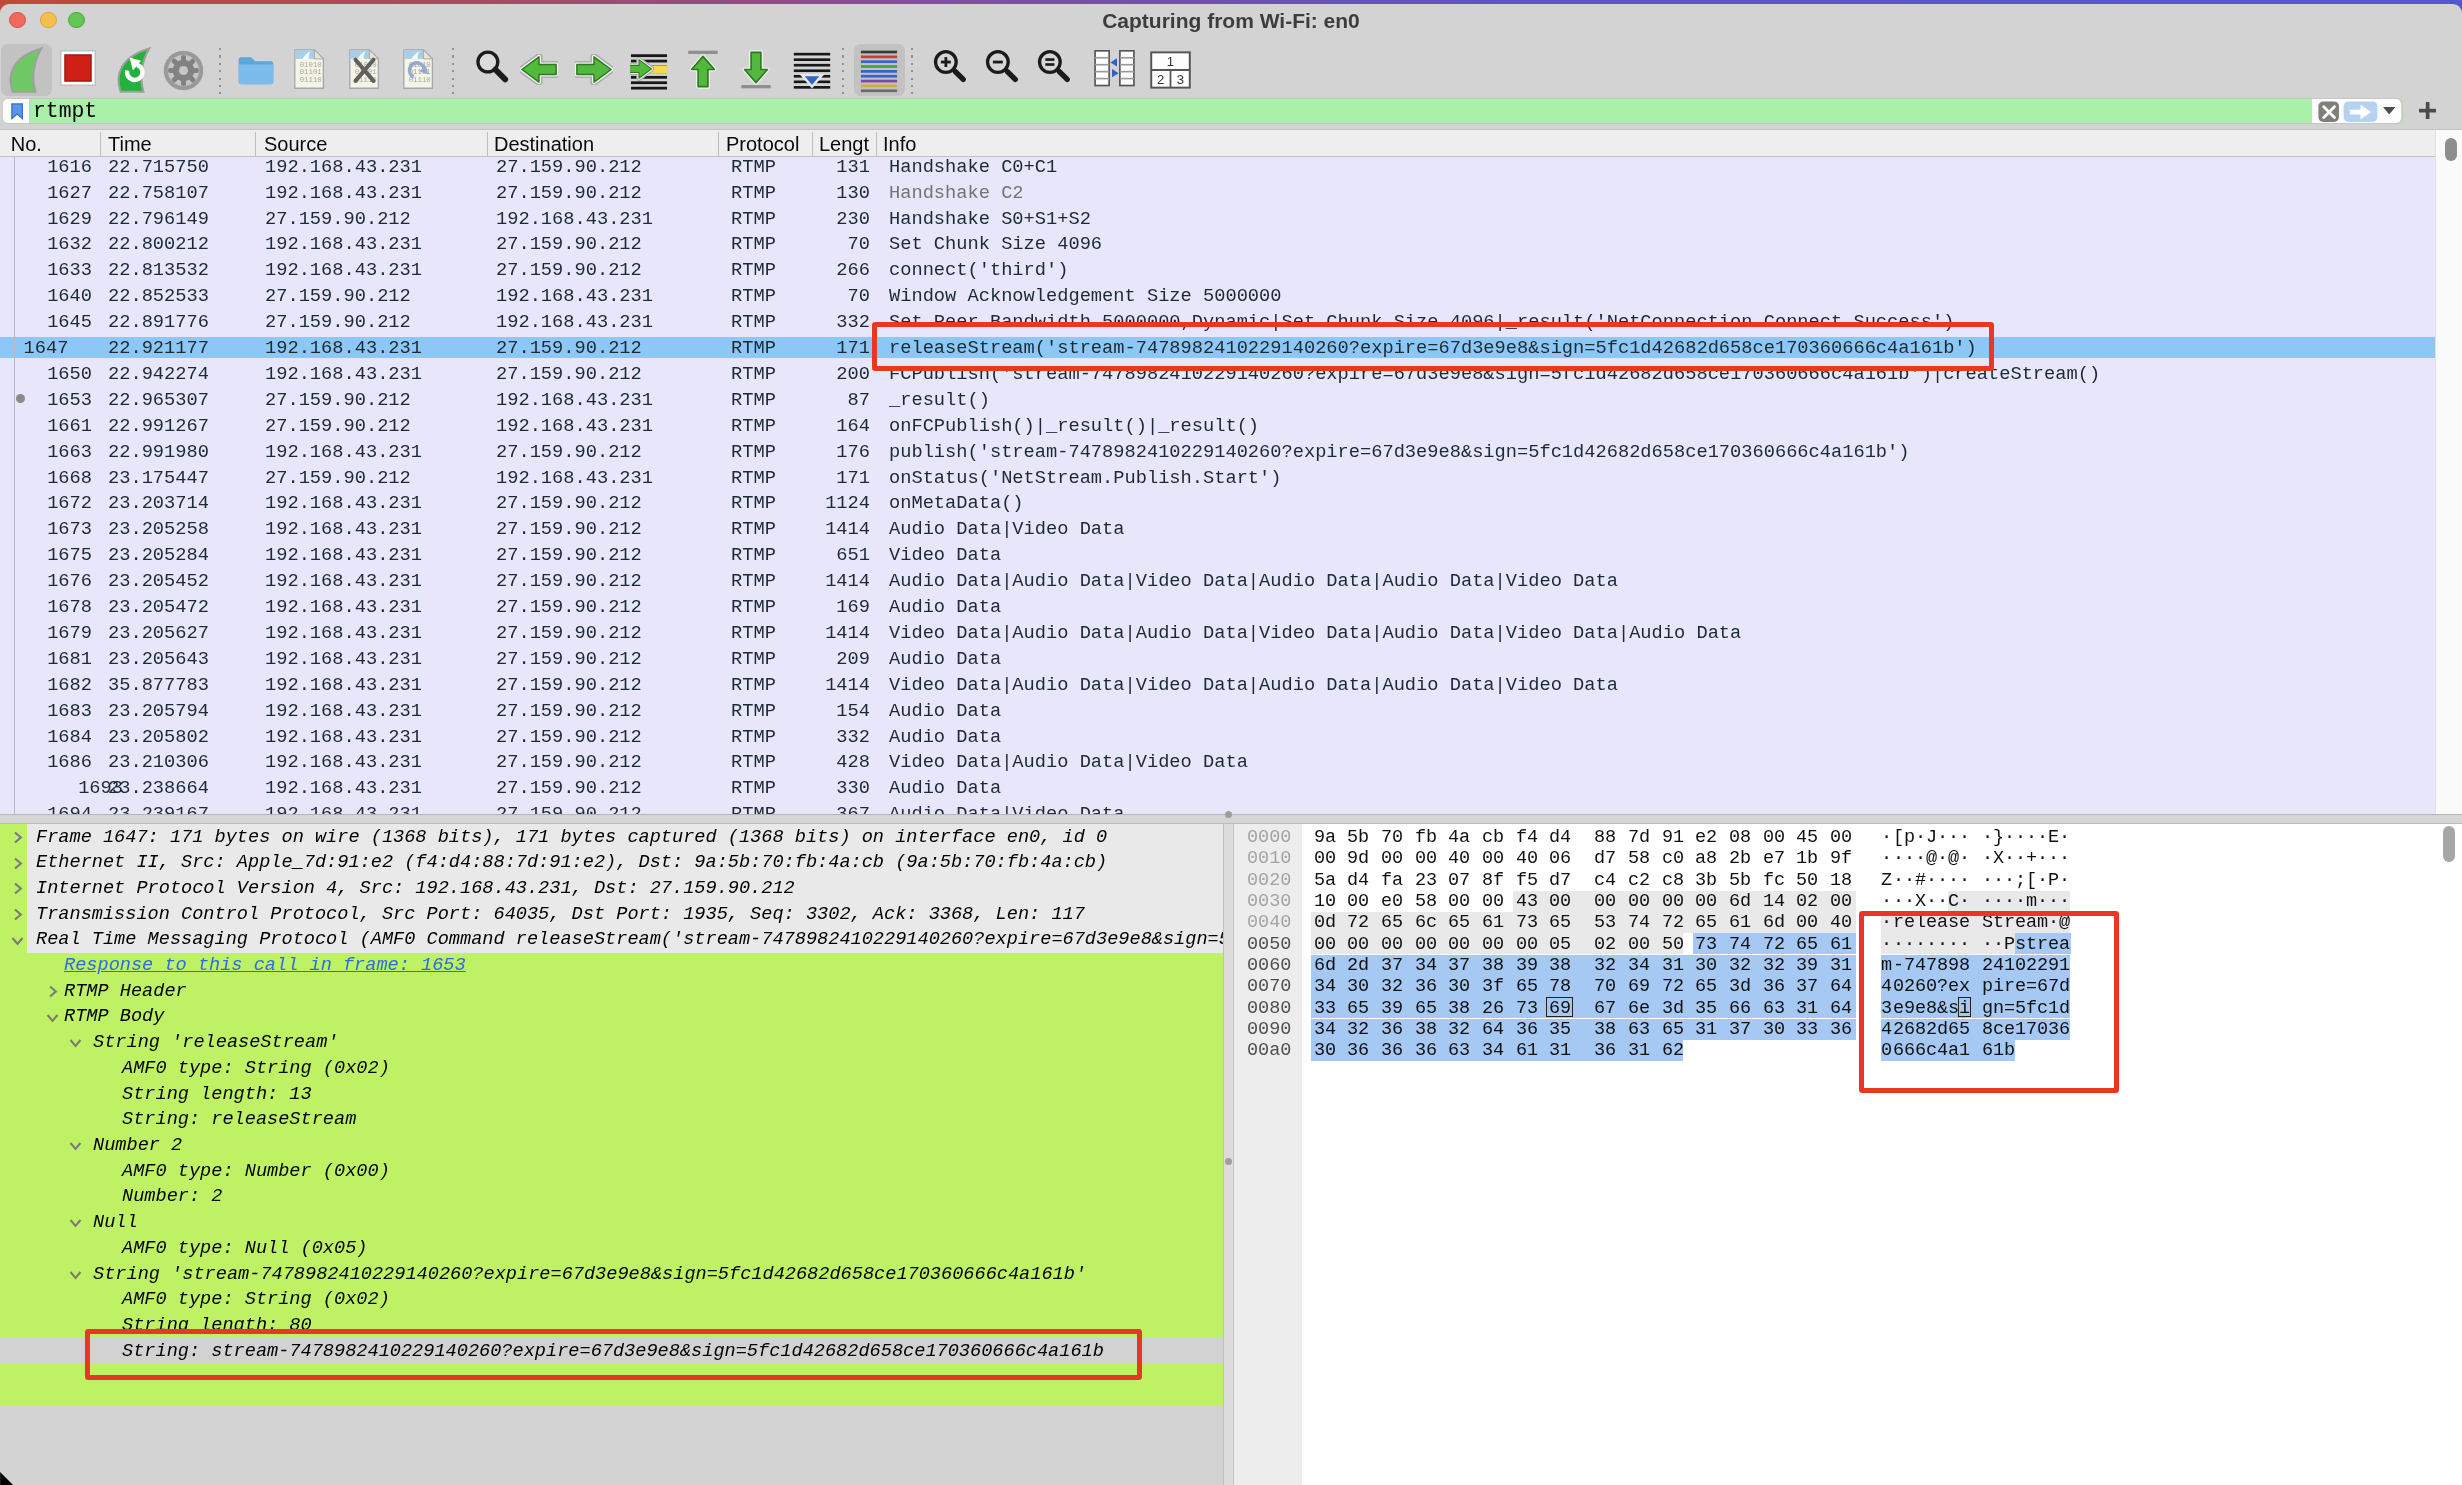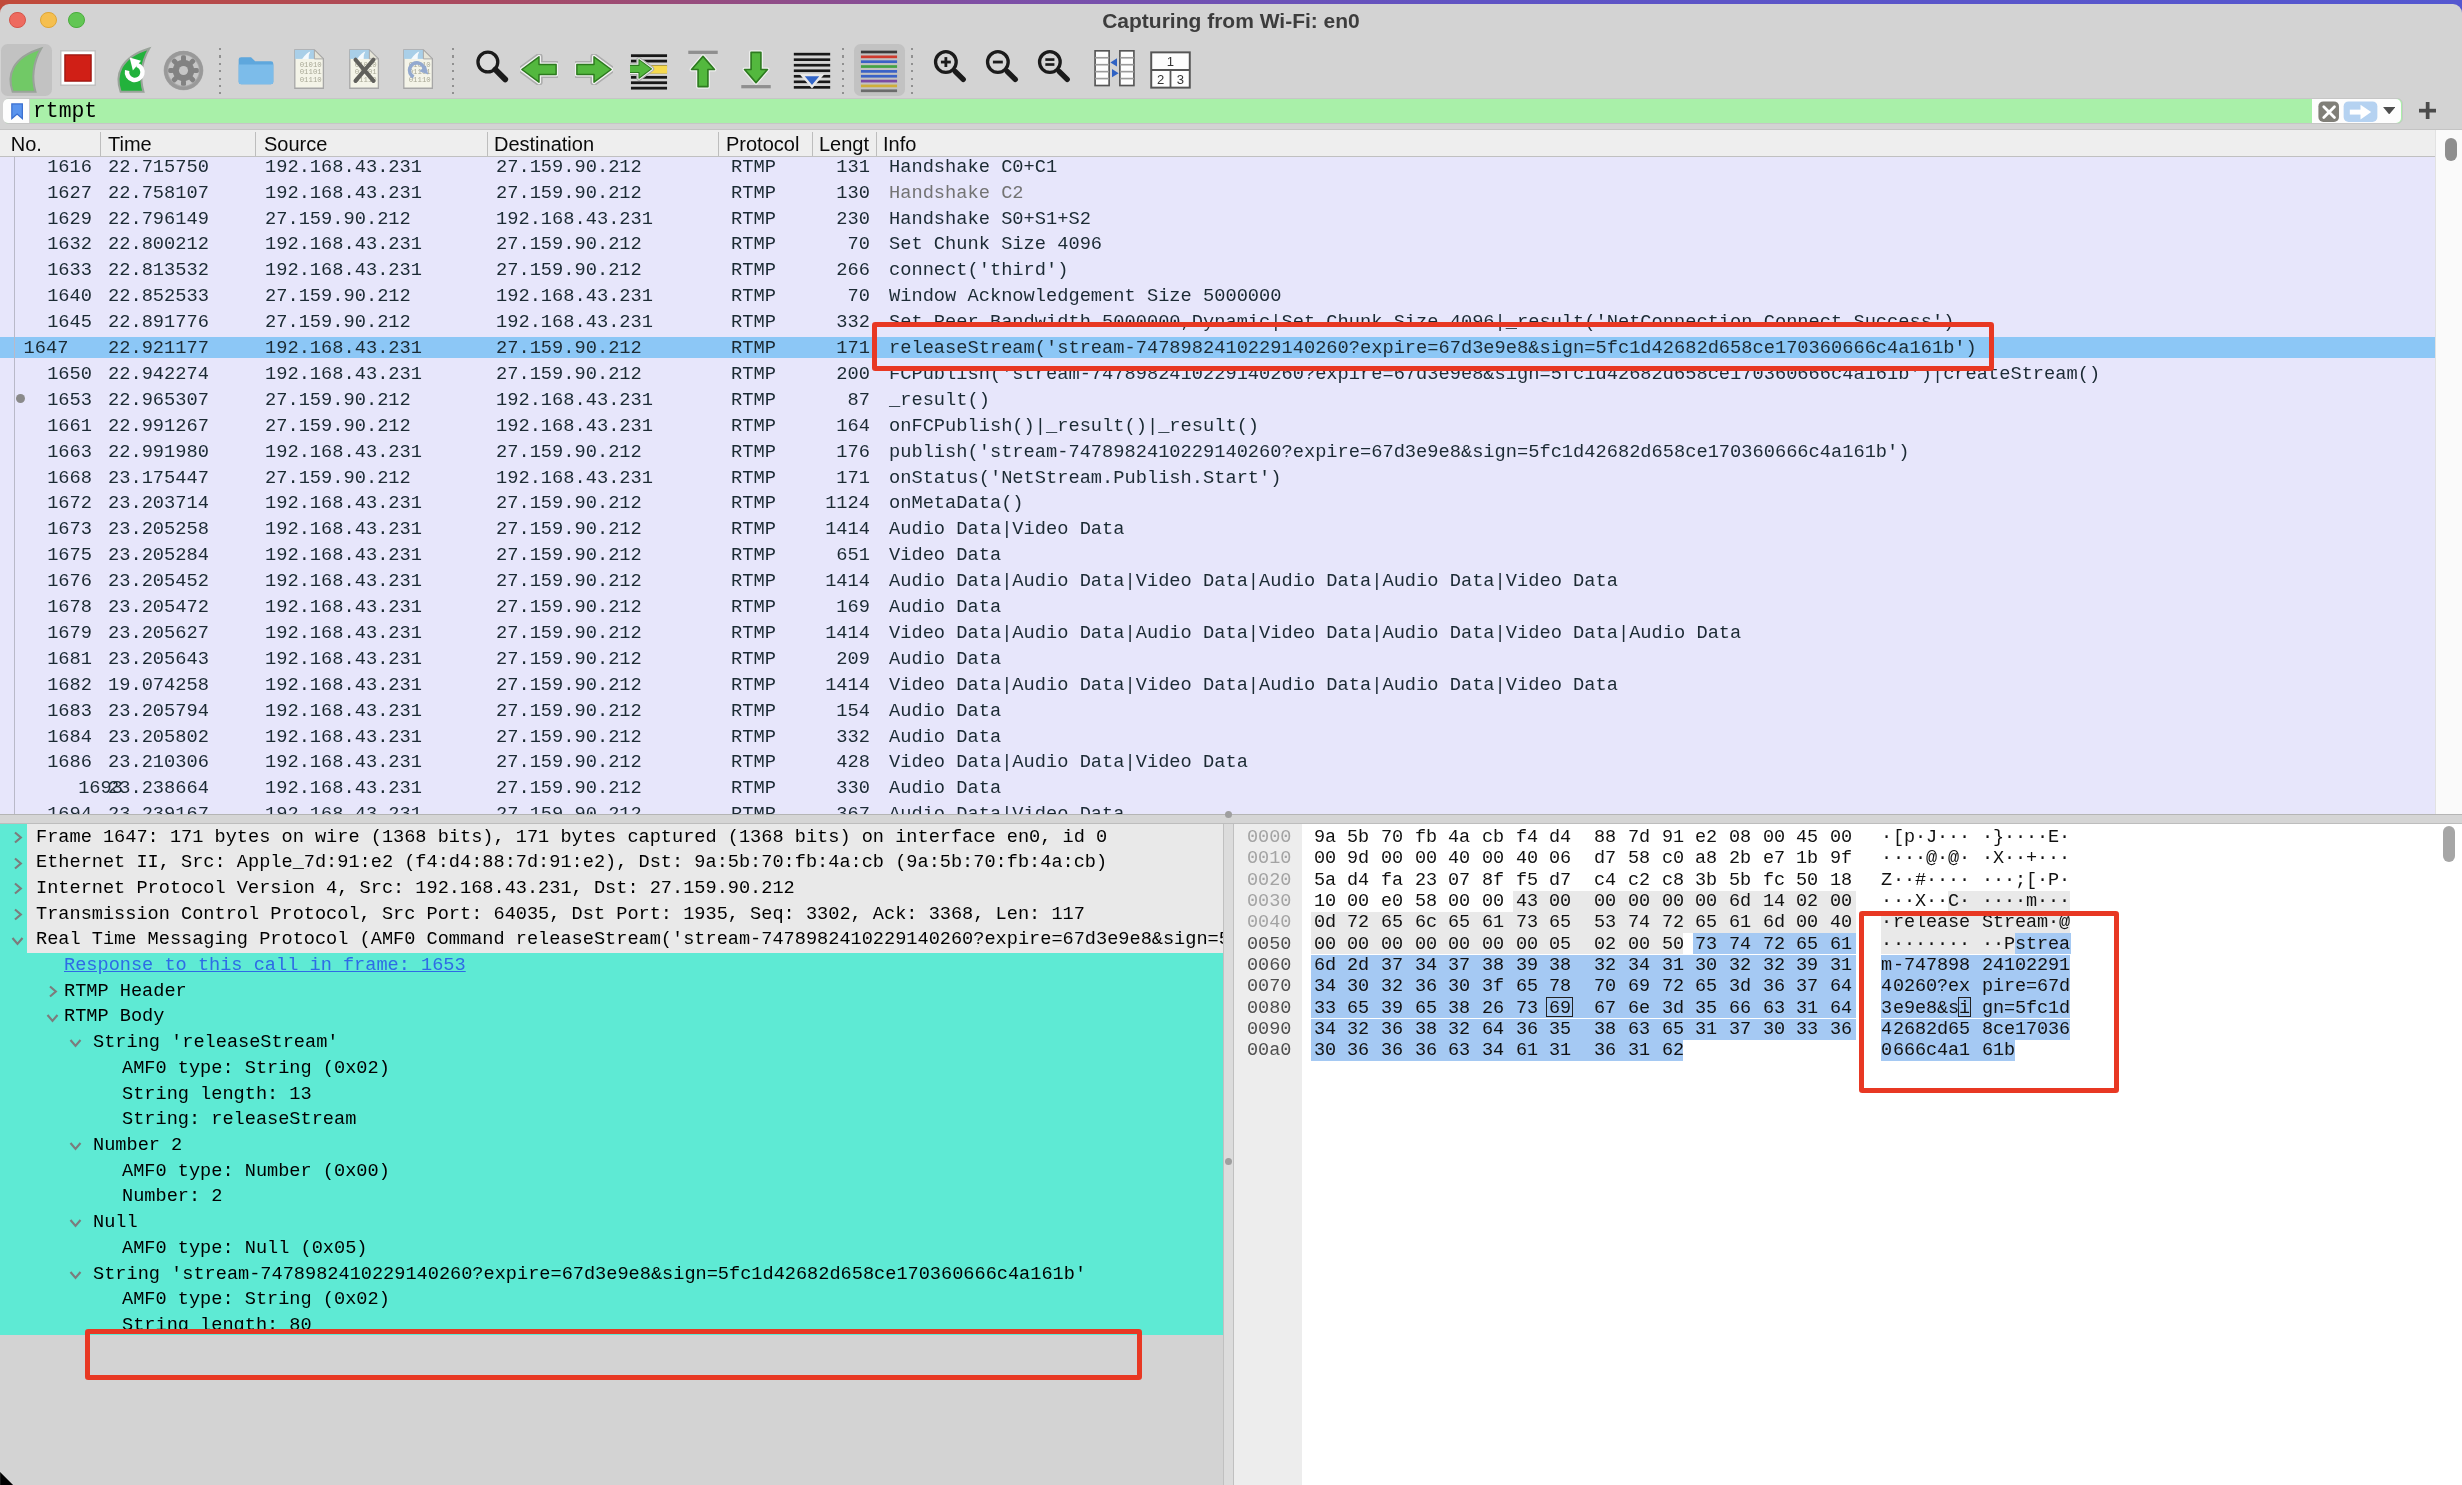--- a/index.html
+++ b/index.html
@@ -371,21 +371,21 @@
 <div class="row-t" style="left:771px;width:99px;text-align:right;top:463px;height:26px;line-height:26px;font-family:'Liberation Mono', monospace;font-size:18.7px;color:#1b2a33;">1414</div>
 <div class="row-t" style="left:889px;top:463px;height:26px;line-height:26px;font-family:'Liberation Mono', monospace;font-size:18.7px;color:#1b2a33;">Video Data|Audio Data|Audio Data|Video Data|Audio Data|Video Data|Audio Data</div>
 <div class="row-t" style="left:0;width:92px;text-align:right;top:489px;height:26px;line-height:26px;font-family:'Liberation Mono', monospace;font-size:18.7px;color:#1b2a33;">1681</div>
 <div class="row-t" style="left:108px;top:489px;height:26px;line-height:26px;font-family:'Liberation Mono', monospace;font-size:18.7px;color:#1b2a33;">23.205643</div>
 <div class="row-t" style="left:265px;top:489px;height:26px;line-height:26px;font-family:'Liberation Mono', monospace;font-size:18.7px;color:#1b2a33;">192.168.43.231</div>
 <div class="row-t" style="left:496px;top:489px;height:26px;line-height:26px;font-family:'Liberation Mono', monospace;font-size:18.7px;color:#1b2a33;">27.159.90.212</div>
 <div class="row-t" style="left:731px;top:489px;height:26px;line-height:26px;font-family:'Liberation Mono', monospace;font-size:18.7px;color:#1b2a33;">RTMP</div>
 <div class="row-t" style="left:771px;width:99px;text-align:right;top:489px;height:26px;line-height:26px;font-family:'Liberation Mono', monospace;font-size:18.7px;color:#1b2a33;">209</div>
 <div class="row-t" style="left:889px;top:489px;height:26px;line-height:26px;font-family:'Liberation Mono', monospace;font-size:18.7px;color:#1b2a33;">Audio Data</div>
 <div class="row-t" style="left:0;width:92px;text-align:right;top:515px;height:26px;line-height:26px;font-family:'Liberation Mono', monospace;font-size:18.7px;color:#1b2a33;">1682</div>
-<div class="row-t" style="left:108px;top:515px;height:26px;line-height:26px;font-family:'Liberation Mono', monospace;font-size:18.7px;color:#1b2a33;">19.074258</div>
+<div class="row-t" style="left:108px;top:515px;height:26px;line-height:26px;font-family:'Liberation Mono', monospace;font-size:18.7px;color:#1b2a33;">35.877783</div>
 <div class="row-t" style="left:265px;top:515px;height:26px;line-height:26px;font-family:'Liberation Mono', monospace;font-size:18.7px;color:#1b2a33;">192.168.43.231</div>
 <div class="row-t" style="left:496px;top:515px;height:26px;line-height:26px;font-family:'Liberation Mono', monospace;font-size:18.7px;color:#1b2a33;">27.159.90.212</div>
 <div class="row-t" style="left:731px;top:515px;height:26px;line-height:26px;font-family:'Liberation Mono', monospace;font-size:18.7px;color:#1b2a33;">RTMP</div>
 <div class="row-t" style="left:771px;width:99px;text-align:right;top:515px;height:26px;line-height:26px;font-family:'Liberation Mono', monospace;font-size:18.7px;color:#1b2a33;">1414</div>
 <div class="row-t" style="left:889px;top:515px;height:26px;line-height:26px;font-family:'Liberation Mono', monospace;font-size:18.7px;color:#1b2a33;">Video Data|Audio Data|Video Data|Audio Data|Audio Data|Video Data</div>
 <div class="row-t" style="left:0;width:92px;text-align:right;top:541px;height:26px;line-height:26px;font-family:'Liberation Mono', monospace;font-size:18.7px;color:#1b2a33;">1683</div>
 <div class="row-t" style="left:108px;top:541px;height:26px;line-height:26px;font-family:'Liberation Mono', monospace;font-size:18.7px;color:#1b2a33;">23.205794</div>
 <div class="row-t" style="left:265px;top:541px;height:26px;line-height:26px;font-family:'Liberation Mono', monospace;font-size:18.7px;color:#1b2a33;">192.168.43.231</div>
 <div class="row-t" style="left:496px;top:541px;height:26px;line-height:26px;font-family:'Liberation Mono', monospace;font-size:18.7px;color:#1b2a33;">27.159.90.212</div>
 <div class="row-t" style="left:731px;top:541px;height:26px;line-height:26px;font-family:'Liberation Mono', monospace;font-size:18.7px;color:#1b2a33;">RTMP</div>
@@ -418,21 +418,21 @@
 <div class="row-t" style="left:496px;top:644px;height:26px;line-height:26px;font-family:'Liberation Mono', monospace;font-size:18.7px;color:#1b2a33;">27.159.90.212</div>
 <div class="row-t" style="left:731px;top:644px;height:26px;line-height:26px;font-family:'Liberation Mono', monospace;font-size:18.7px;color:#1b2a33;">RTMP</div>
 <div class="row-t" style="left:771px;width:99px;text-align:right;top:644px;height:26px;line-height:26px;font-family:'Liberation Mono', monospace;font-size:18.7px;color:#1b2a33;">367</div>
 <div class="row-t" style="left:889px;top:644px;height:26px;line-height:26px;font-family:'Liberation Mono', monospace;font-size:18.7px;color:#1b2a33;">Audio Data|Video Data</div>
 <div class="abs" style="left:14px;top:0;width:0.8px;height:657px;background:#b9b9c8;"></div>
 <div class="abs" style="left:16px;top:237px;width:9px;height:9px;border-radius:50%;background:#8a8a8a;"></div>
 </div>
 <div class="abs" style="left:2435px;top:130px;width:27px;height:684px;background:#fafafa;border-left:0.8px solid #e2e2e2;box-sizing:border-box;"></div>
 <div class="abs" style="left:2445px;top:138px;width:12.4px;height:23px;border-radius:6.6px;background:#8e8e8e;"></div>
 <div class="abs" style="left:0;top:814px;width:2462px;height:10px;background:#d5d5d5;border-top:0.8px solid #b5b5b5;border-bottom:0.8px solid #bdbdbd;box-sizing:border-box;"></div>
-<div class="abs" style="left:0;top:824px;width:1223px;height:511px;background:#5eead4;overflow:hidden;">
+<div class="abs" style="left:0;top:824px;width:1223px;height:581px;background:#bef264;overflow:hidden;font-style:italic;">
 <div class="abs" style="left:27px;top:0;width:1196px;height:129px;background:#e9e9e9;"></div>
 <div class="abs" style="left:0;top:514px;width:1223px;height:26px;background:#d2d2d2;"></div>
 <div class="row-t" style="left:36px;top:2.5px;font-family:'Liberation Mono', monospace;font-size:18.6px;color:#000;">Frame 1647: 171 bytes on wire (1368 bits), 171 bytes captured (1368 bits) on interface en0, id 0</div>
 <svg class="abs" style="left:10px;top:5.8px;" width="15" height="15" viewBox="0 0 18 18">
       <polyline points="6,3 13,9 6,15" fill="none" stroke="#7c7c7c" stroke-width="2.6"></polyline>
     </svg>
 <div class="row-t" style="left:36px;top:28px;font-family:'Liberation Mono', monospace;font-size:18.6px;color:#000;">Ethernet II, Src: Apple_7d:91:e2 (f4:d4:88:7d:91:e2), Dst: 9a:5b:70:fb:4a:cb (9a:5b:70:fb:4a:cb)</div>
 <svg class="abs" style="left:10px;top:31.5px;" width="15" height="15" viewBox="0 0 18 18">
       <polyline points="6,3 13,9 6,15" fill="none" stroke="#7c7c7c" stroke-width="2.6"></polyline>
     </svg>

